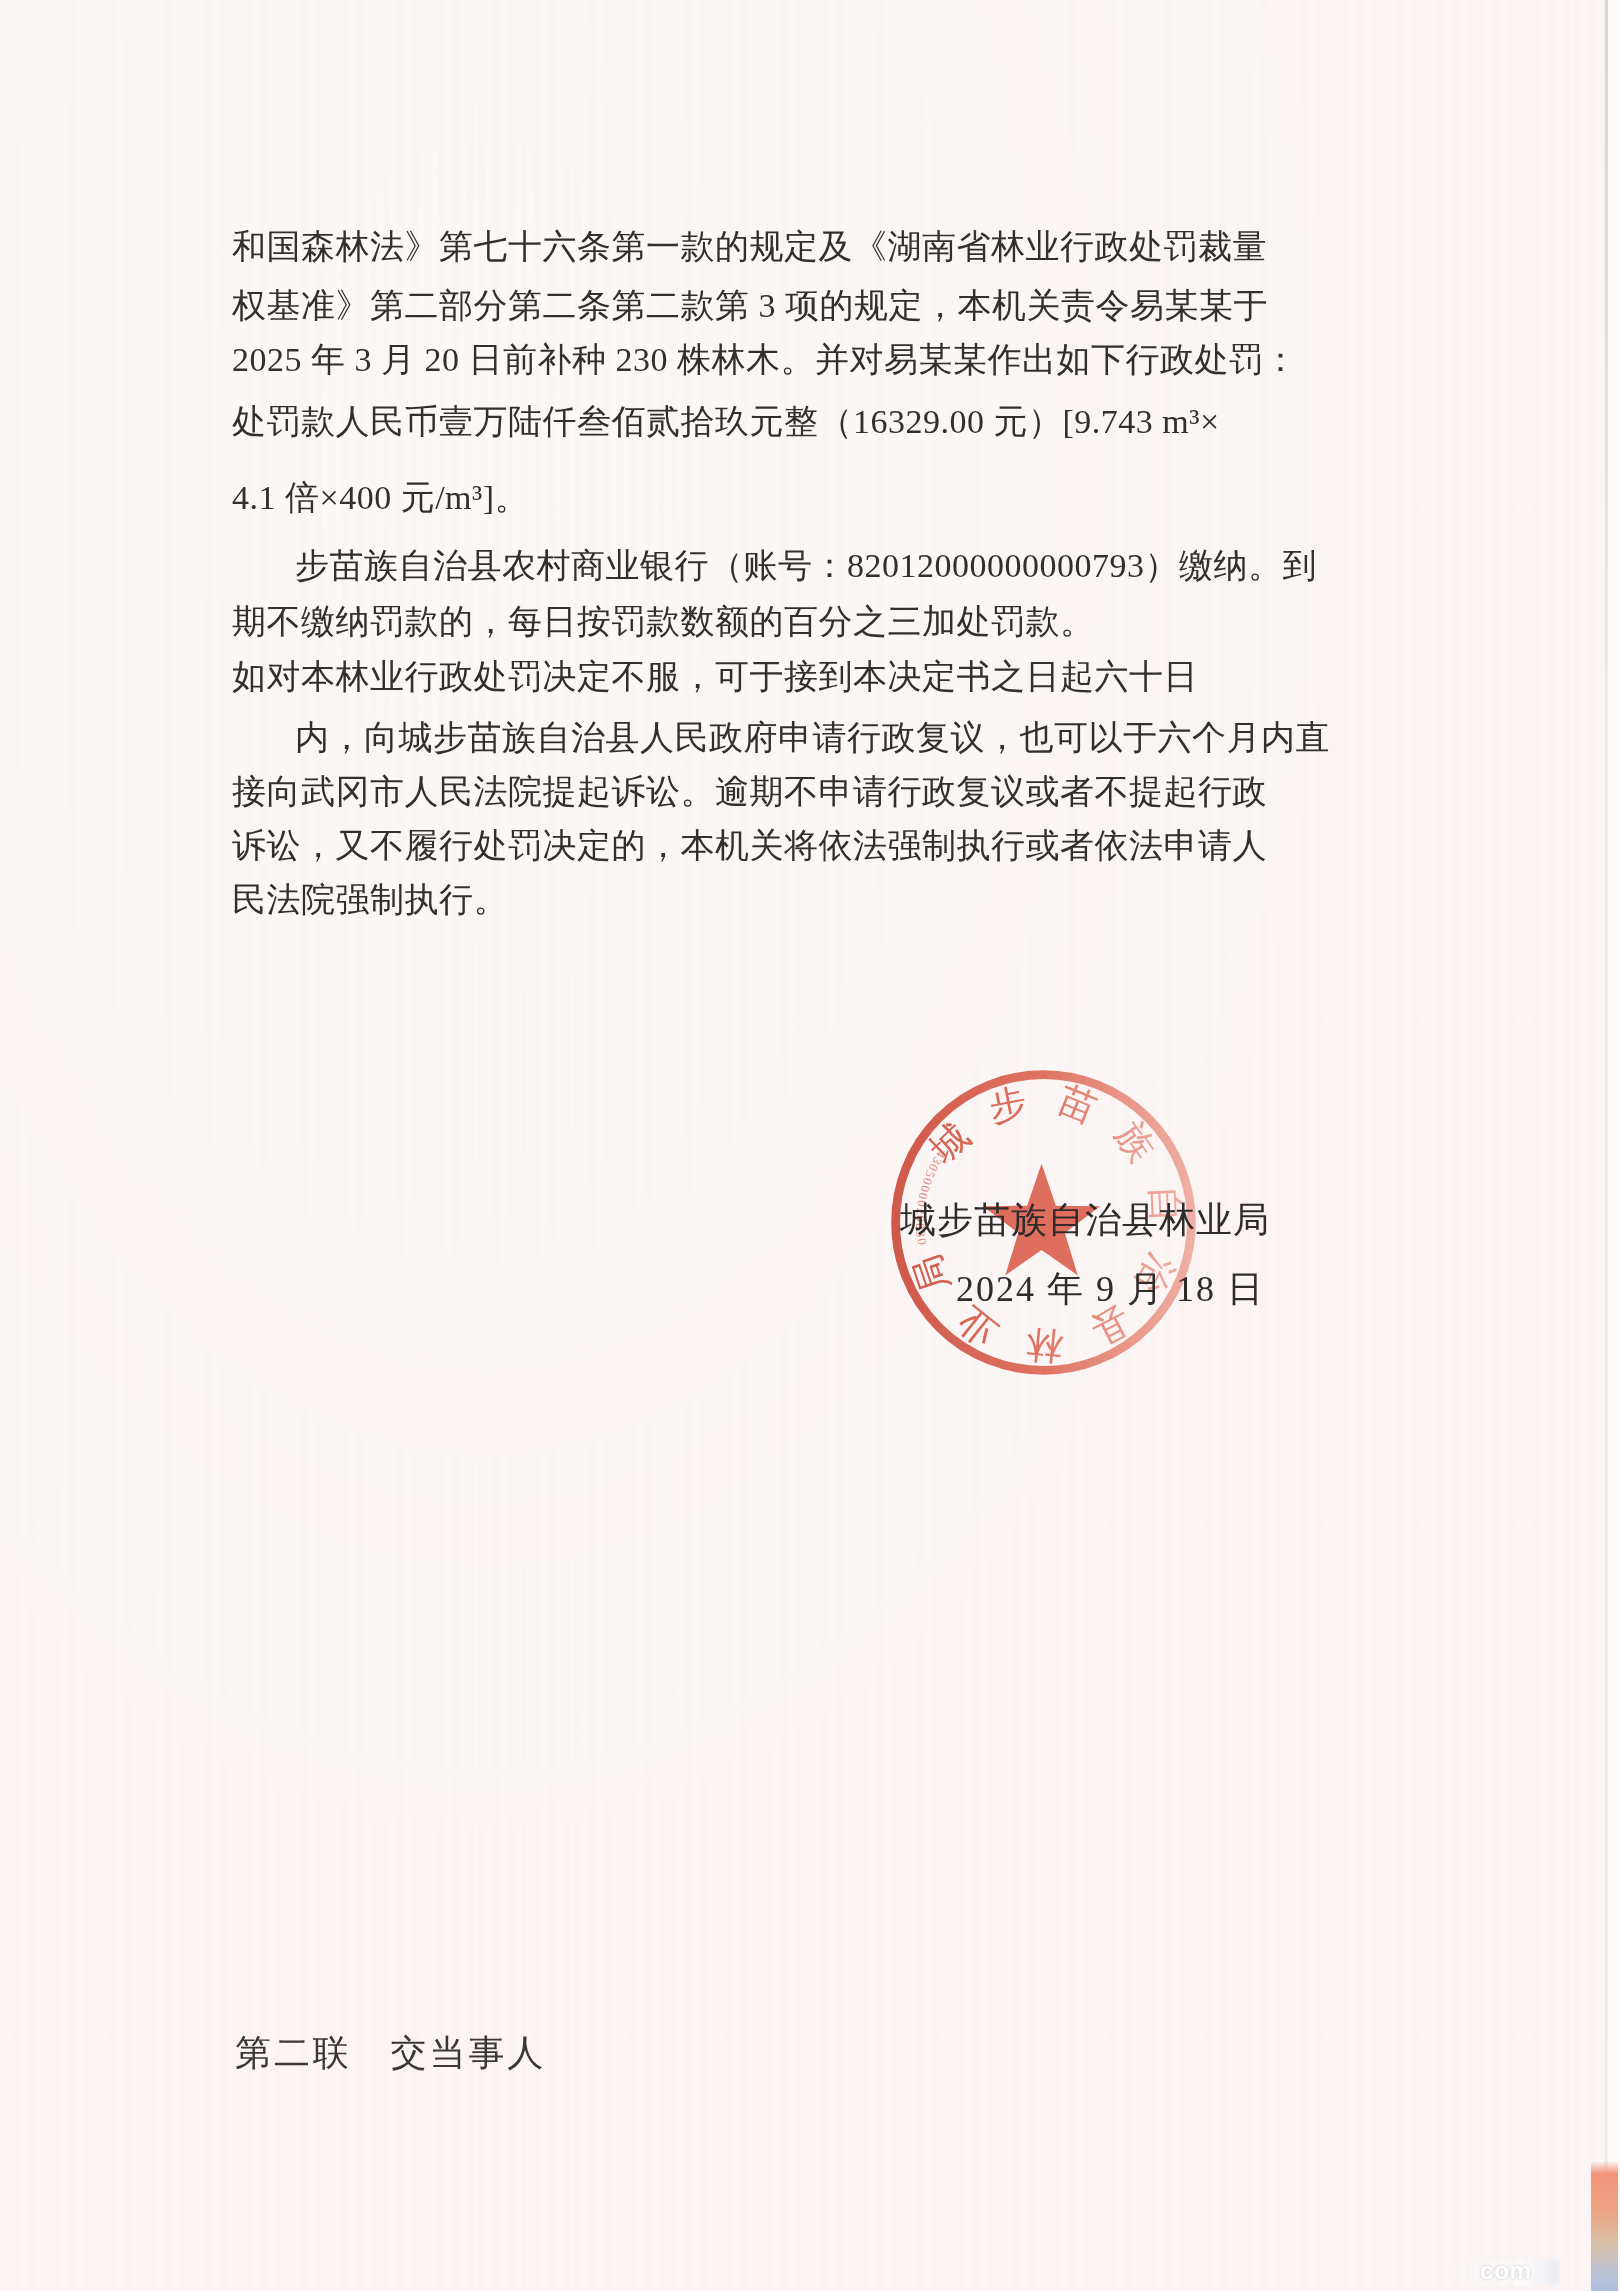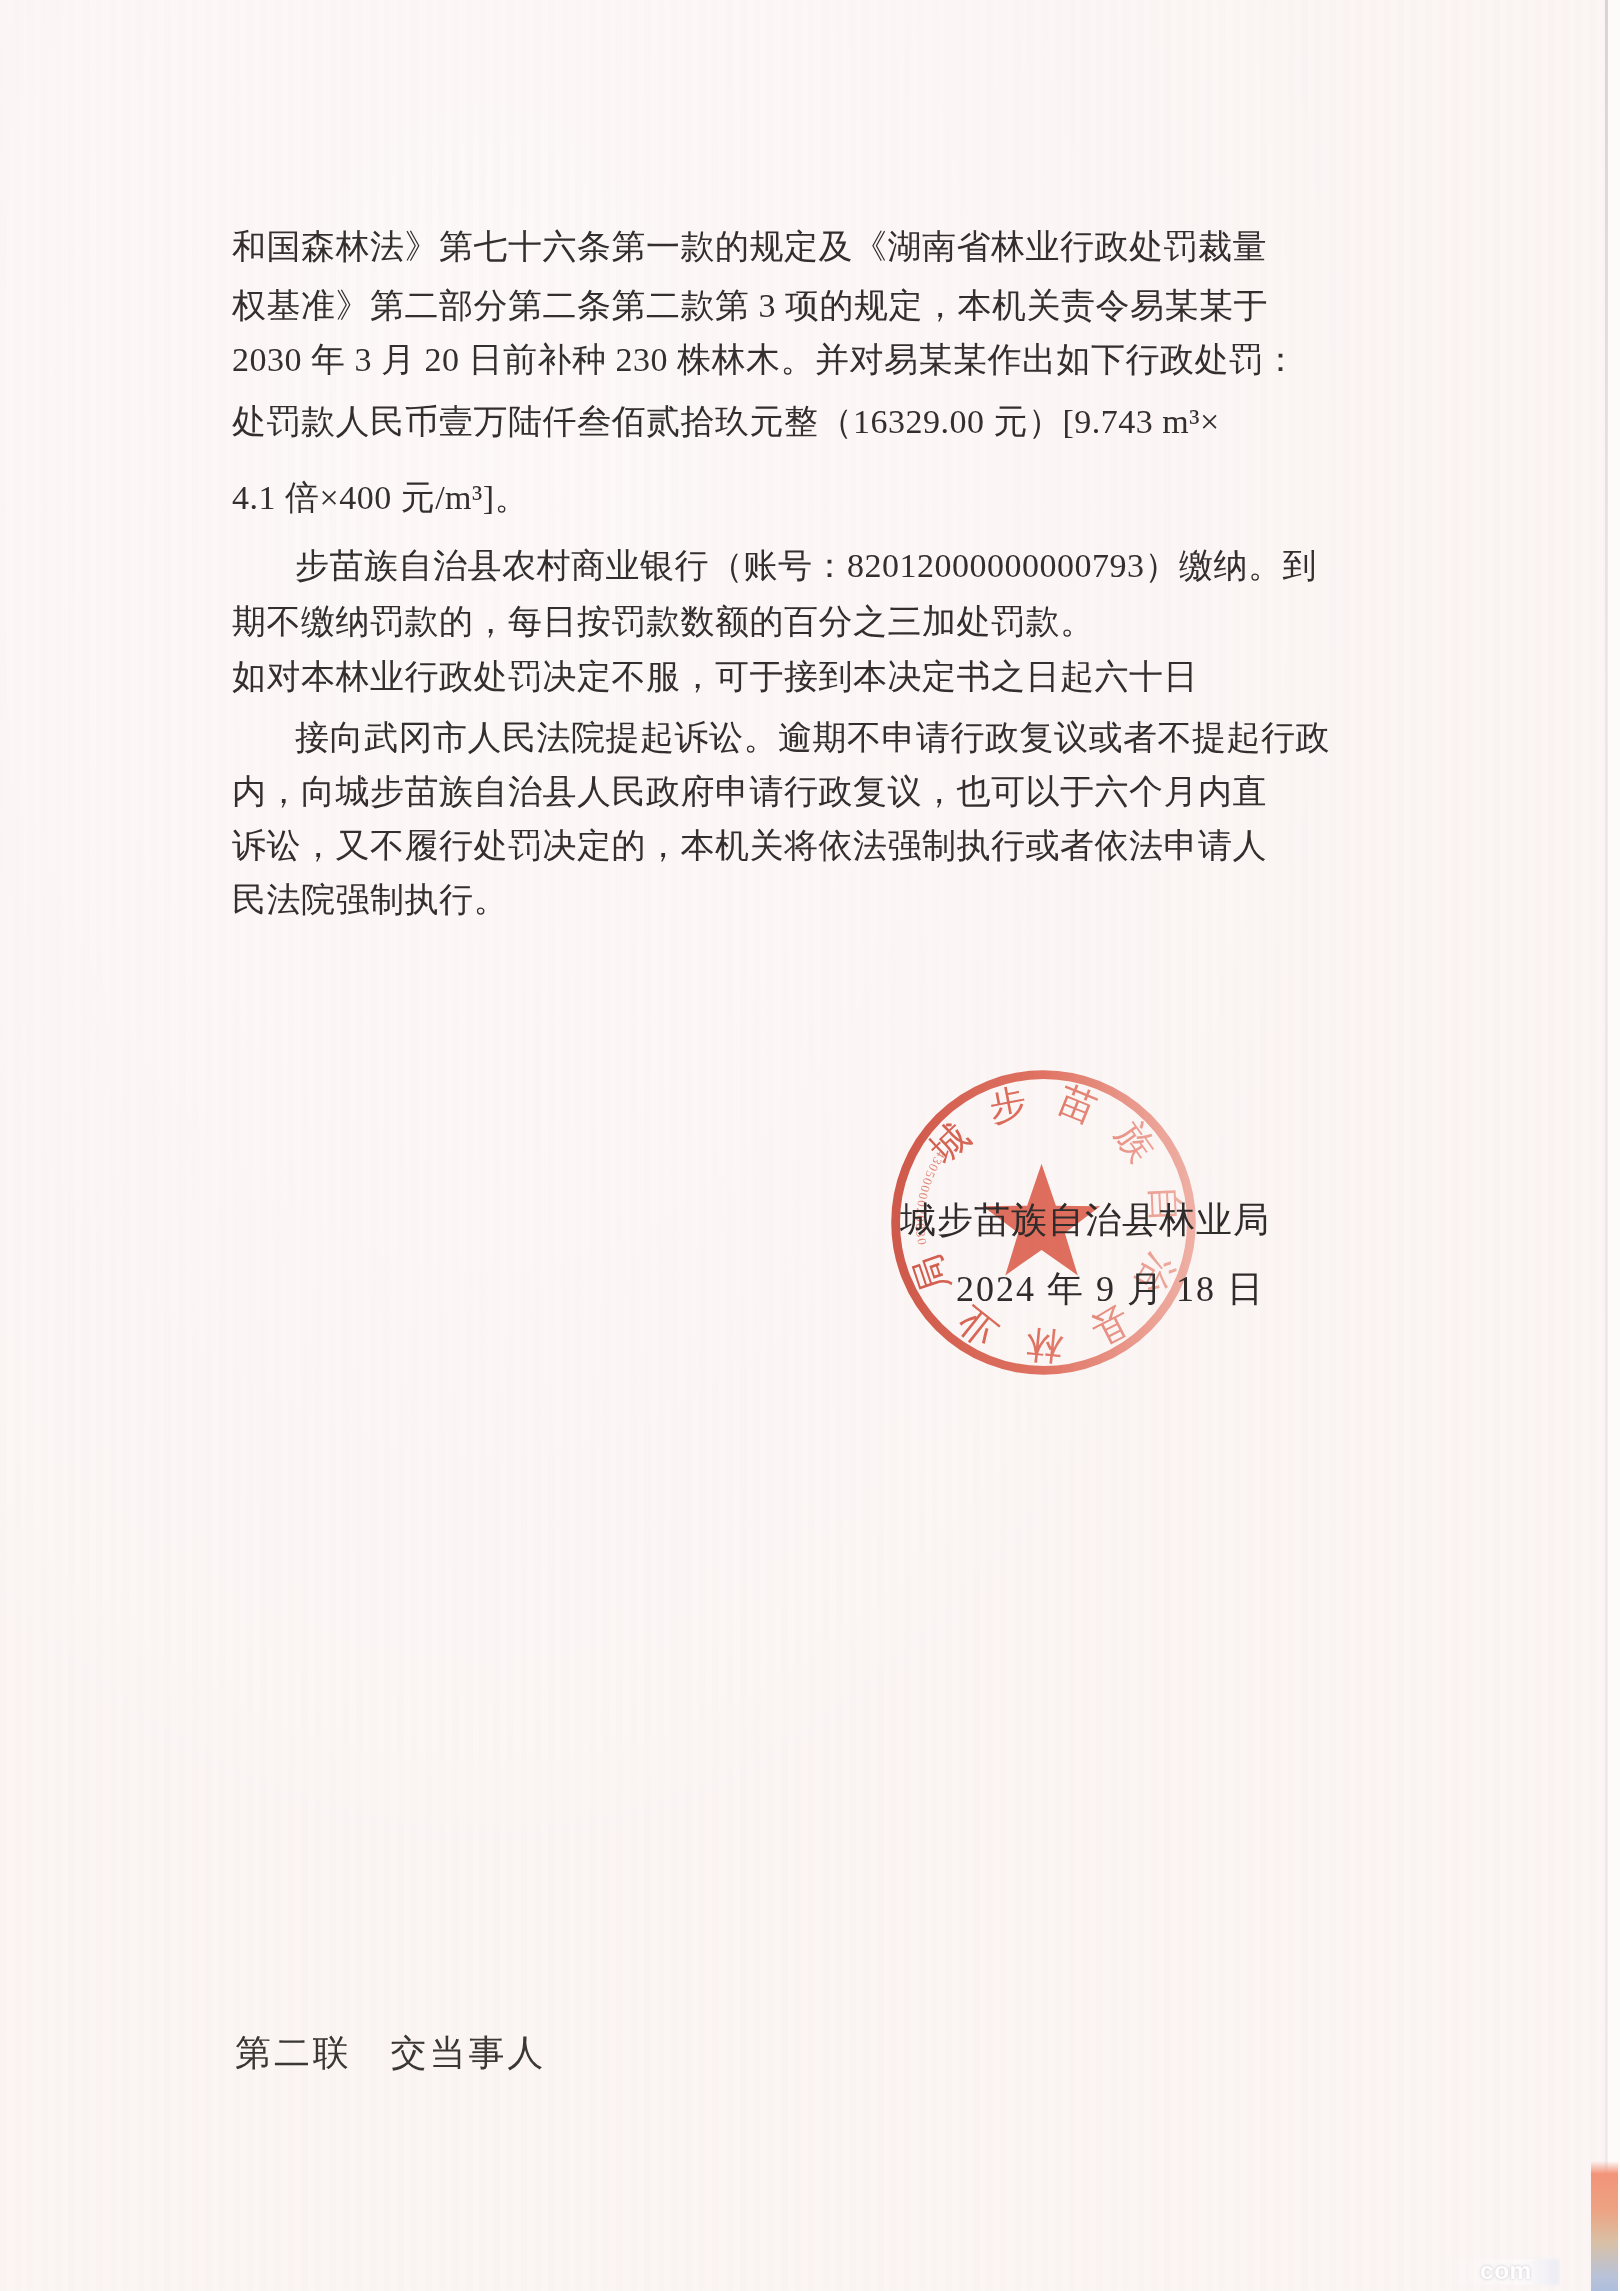--- a/index.html
+++ b/index.html
@@ -89,28 +89,28 @@
   text{font-family:"Liberation Serif","DejaVu Serif",serif;}
 </style>
 </head>
 <body>
 
 <div class="page">
 
   <div class="doc-text">
       <div class="line">和国森林法》第七十六条第一款的规定及《湖南省林业行政处罚裁量</div>
       <div class="line">权基准》第二部分第二条第二款第 3 项的规定，本机关责令易某某于</div>
-      <div class="line">2030 年 3 月 20 日前补种 230 株林木。并对易某某作出如下行政处罚：</div>
+      <div class="line">2025 年 3 月 20 日前补种 230 株林木。并对易某某作出如下行政处罚：</div>
       <div class="line">处罚款人民币壹万陆仟叁佰贰拾玖元整（16329.00 元）[9.743 m³×</div>
       <div class="line">4.1 倍×400 元/m³]。</div>
       <div class="line">步苗族自治县农村商业银行（账号：82012000000000793）缴纳。到</div>
       <div class="line">期不缴纳罚款的，每日按罚款数额的百分之三加处罚款。</div>
       <div class="line">如对本林业行政处罚决定不服，可于接到本决定书之日起六十日</div>
+      <div class="line">内，向城步苗族自治县人民政府申请行政复议，也可以于六个月内直</div>
       <div class="line">接向武冈市人民法院提起诉讼。逾期不申请行政复议或者不提起行政</div>
-      <div class="line">内，向城步苗族自治县人民政府申请行政复议，也可以于六个月内直</div>
       <div class="line">诉讼，又不履行处罚决定的，本机关将依法强制执行或者依法申请人</div>
       <div class="line">民法院强制执行。</div>
     </div>
 
   <svg class="seal" viewBox="0 0 340 340" xmlns="http://www.w3.org/2000/svg">
     <defs>
       <linearGradient id="sealfade" x1="0" y1="0" x2="1" y2="0">
         <stop offset="0" stop-color="#c94433" stop-opacity="0.95"></stop>
         <stop offset="0.5" stop-color="#d8503c" stop-opacity="0.85"></stop>
         <stop offset="1" stop-color="#ea9181" stop-opacity="0.75"></stop>

